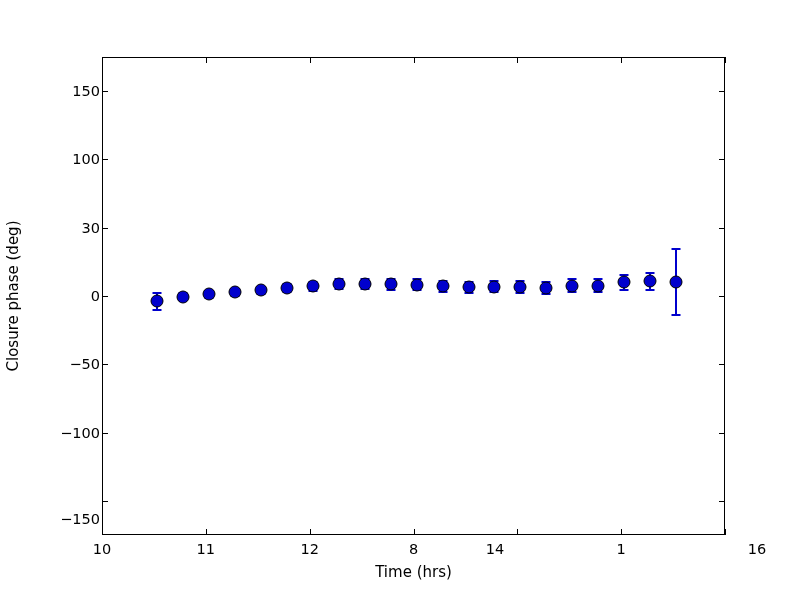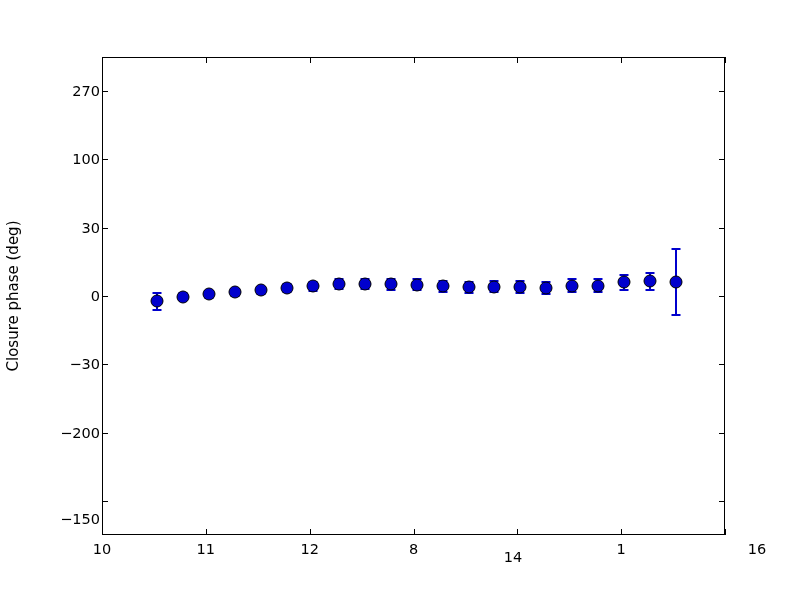--- a/index.html
+++ b/index.html
@@ -140,58 +140,59 @@
 </head>
 <body>
 
 <div id="root">
   <div id="figure">
 
 
     <div class="axes-frame"></div>
 
     <div class="ylabel">Closure phase (deg)</div>
+    <div class="xlabel">Time (hrs)</div>
 
     <div id="ytick-layer">
         <div class="ytick" style="top: 519px;">−150</div>
         <div class="ytick-mark" style="top: 500.857px;"></div>
         <div class="ytick-mark-r" style="top: 500.857px;"></div>
-        <div class="ytick" style="top: 432.571px;">−200</div>
+        <div class="ytick" style="top: 432.571px;">−100</div>
         <div class="ytick-mark" style="top: 432.571px;"></div>
         <div class="ytick-mark-r" style="top: 432.571px;"></div>
-        <div class="ytick" style="top: 364.286px;">−30</div>
+        <div class="ytick" style="top: 364.286px;">−50</div>
         <div class="ytick-mark" style="top: 364.286px;"></div>
         <div class="ytick-mark-r" style="top: 364.286px;"></div>
         <div class="ytick" style="top: 296px;">0</div>
         <div class="ytick-mark" style="top: 296px;"></div>
         <div class="ytick-mark-r" style="top: 296px;"></div>
         <div class="ytick" style="top: 227.714px;">30</div>
         <div class="ytick-mark" style="top: 227.714px;"></div>
         <div class="ytick-mark-r" style="top: 227.714px;"></div>
         <div class="ytick" style="top: 159.429px;">100</div>
         <div class="ytick-mark" style="top: 159.429px;"></div>
         <div class="ytick-mark-r" style="top: 159.429px;"></div>
-        <div class="ytick" style="top: 91.1429px;">270</div>
+        <div class="ytick" style="top: 91.1429px;">150</div>
         <div class="ytick-mark" style="top: 91.1429px;"></div>
         <div class="ytick-mark-r" style="top: 91.1429px;"></div>
       </div>
     <div id="xtick-layer">
         <div class="xtick" style="left: 102px;">10</div>
         <div class="xtick-mark" style="left: 102px;"></div>
         <div class="xtick-mark-t" style="left: 102px;"></div>
         <div class="xtick" style="left: 205.833px;">11</div>
         <div class="xtick-mark" style="left: 205.833px;"></div>
         <div class="xtick-mark-t" style="left: 205.833px;"></div>
         <div class="xtick" style="left: 309.667px;">12</div>
         <div class="xtick-mark" style="left: 309.667px;"></div>
         <div class="xtick-mark-t" style="left: 309.667px;"></div>
         <div class="xtick" style="left: 413.5px;">8</div>
         <div class="xtick-mark" style="left: 413.5px;"></div>
         <div class="xtick-mark-t" style="left: 413.5px;"></div>
-        <div class="xtick" style="left: 513px; margin-top: 8px;">14</div>
+        <div class="xtick" style="left: 495px;">14</div>
         <div class="xtick-mark" style="left: 517.333px;"></div>
         <div class="xtick-mark-t" style="left: 517.333px;"></div>
         <div class="xtick" style="left: 621.167px;">1</div>
         <div class="xtick-mark" style="left: 621.167px;"></div>
         <div class="xtick-mark-t" style="left: 621.167px;"></div>
         <div class="xtick" style="left: 757px;">16</div>
         <div class="xtick-mark" style="left: 725px;"></div>
         <div class="xtick-mark-t" style="left: 725px;"></div>
       </div>
 

